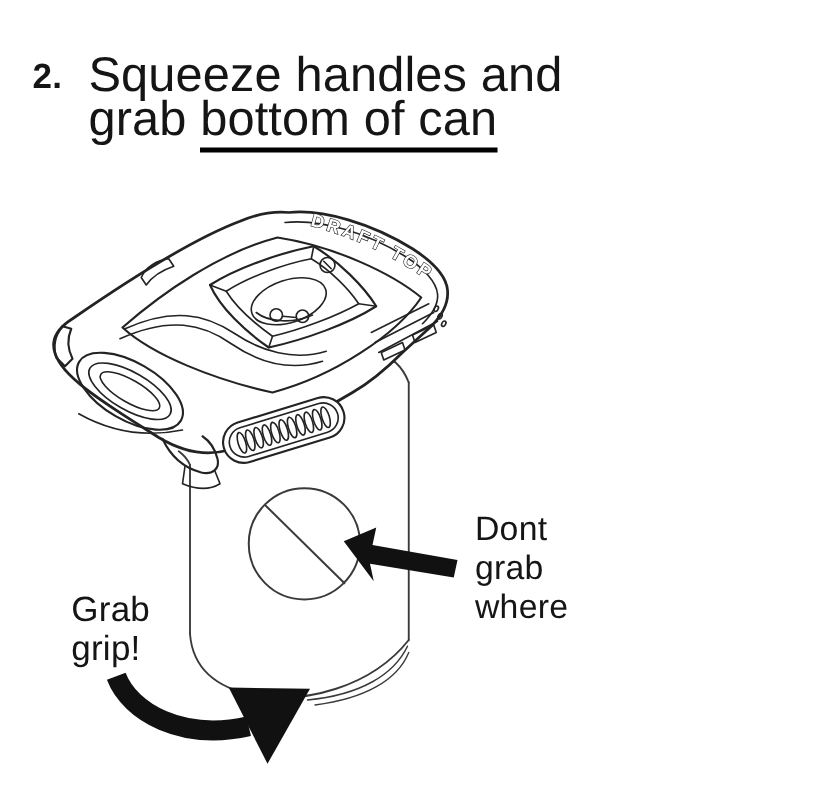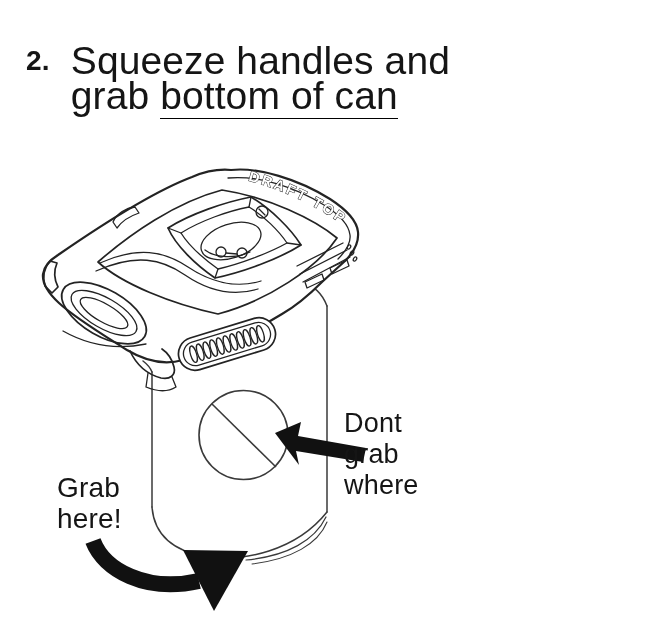--- a/index.html
+++ b/index.html
@@ -18,30 +18,30 @@
   }
   .step-num{
     font-size:28px;font-weight:700;line-height:34px;
     margin-right:21px;letter-spacing:0.2px;
   }
   .step-text{
     font-size:39px;line-height:34.5px;letter-spacing:0.1px;
   }
   .step-text .ln{white-space:nowrap;}
   .u{
-    border-bottom:1px solid #000000;
+    border-bottom:4px solid #000000;
     padding-bottom:1px;
   }
   
   .callout{
     position:absolute;
     font-size:28px;line-height:31px;letter-spacing:0.2px;
   }
   #grab-label{left:57px;top:472px;}
-  #dont-label{left:344px;top:408px;font-size:27px;}
+  #dont-label{left:380px;top:408px;font-size:27px;}
   
   #art{position:absolute;left:0;top:0;}
   .dev{stroke:#232323;fill:none;stroke-linecap:round;stroke-linejoin:round;}
   .devfill{fill:#ffffff;stroke:#232323;stroke-linejoin:round;}
   .thin{stroke-width:1.3;}
   .mid{stroke-width:1.7;}
   .thick{stroke-width:2.2;}
   .can{stroke:#3a3a3a;fill:none;stroke-width:1.5;stroke-linecap:round;}
   .nosym{stroke:#3a3a3a;fill:none;stroke-width:1.6;}
   .blackfill{fill:#111111;stroke:none;}
@@ -182,21 +182,21 @@
     <path class="blackfill" d="M 275 433 L 301 422 L 298 436 L 366 448 L 363 462 L 296 451 L 299 465 Z"></path>
 
     <g>
       <path d="M 93 541 C 104 570 146 593 199 581" stroke="#111111" stroke-width="16" fill="none" stroke-linecap="butt"></path>
       <path class="blackfill" d="M 248 551 L 183 550 L 214 611 Z"></path>
     </g>
   </svg>
 
   <div class="callout" id="grab-label">
     <div>Grab</div>
-    <div>here!</div>
+    <div>grip!</div>
   </div>
 
   <div class="callout" id="dont-label">
     <div>Dont</div>
     <div>grab</div>
     <div>where</div>
   </div>
 
 </div>
 

